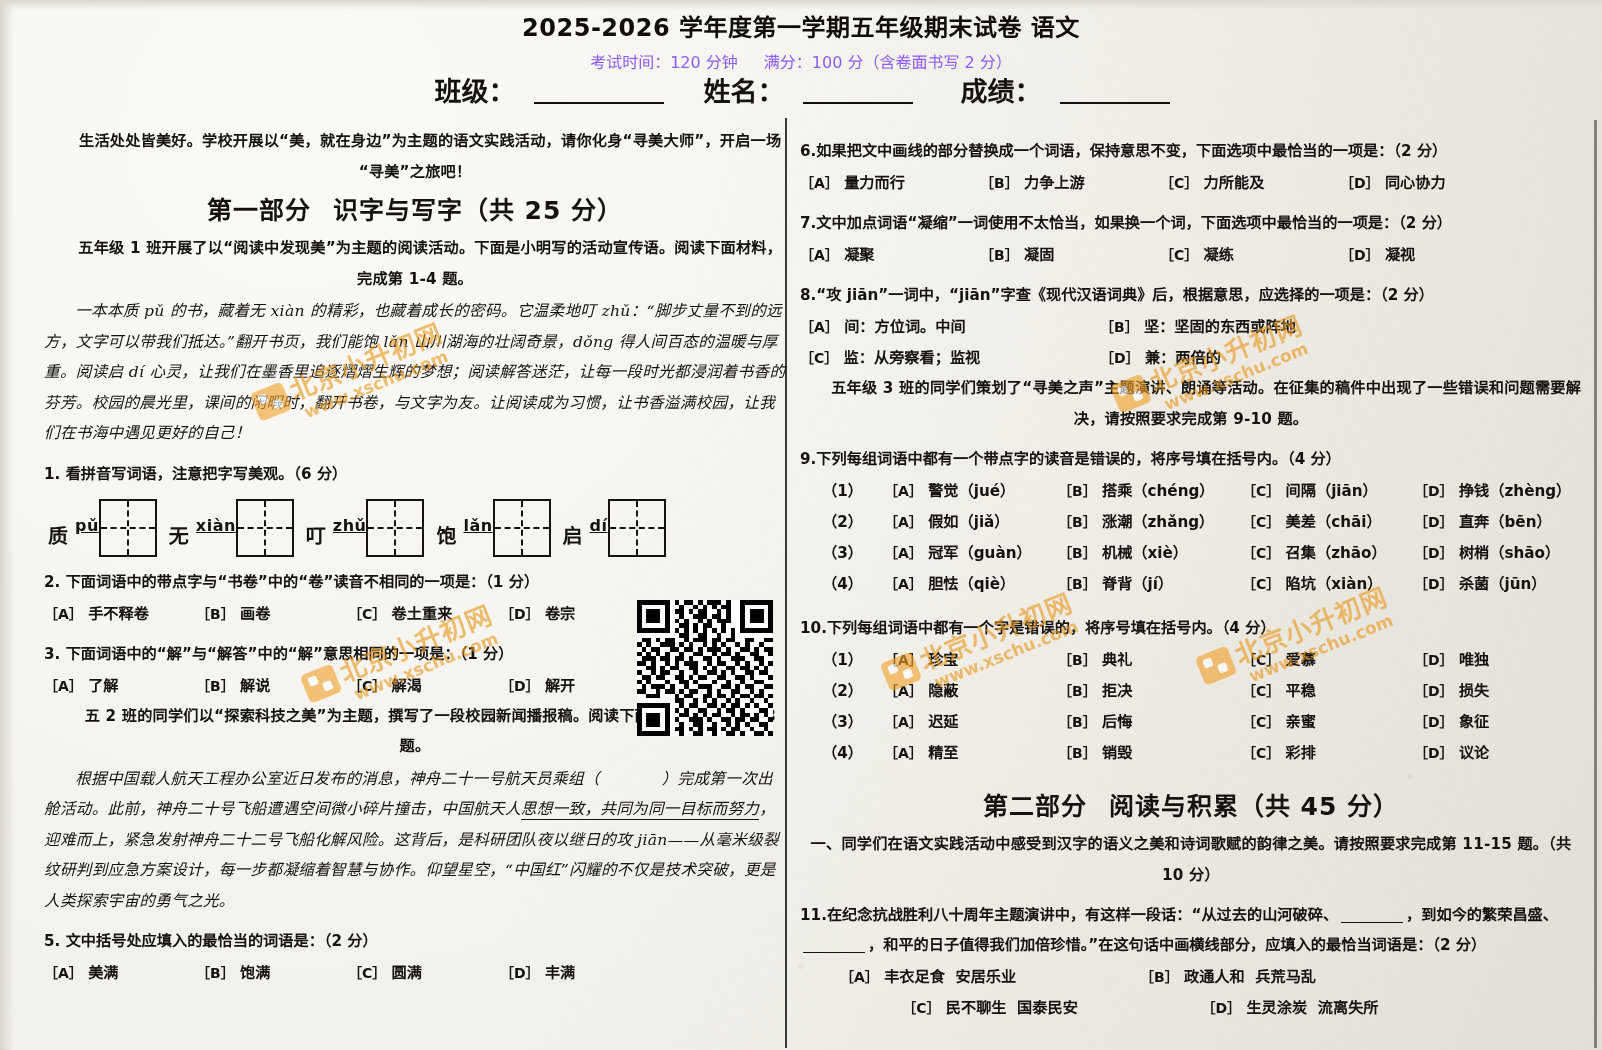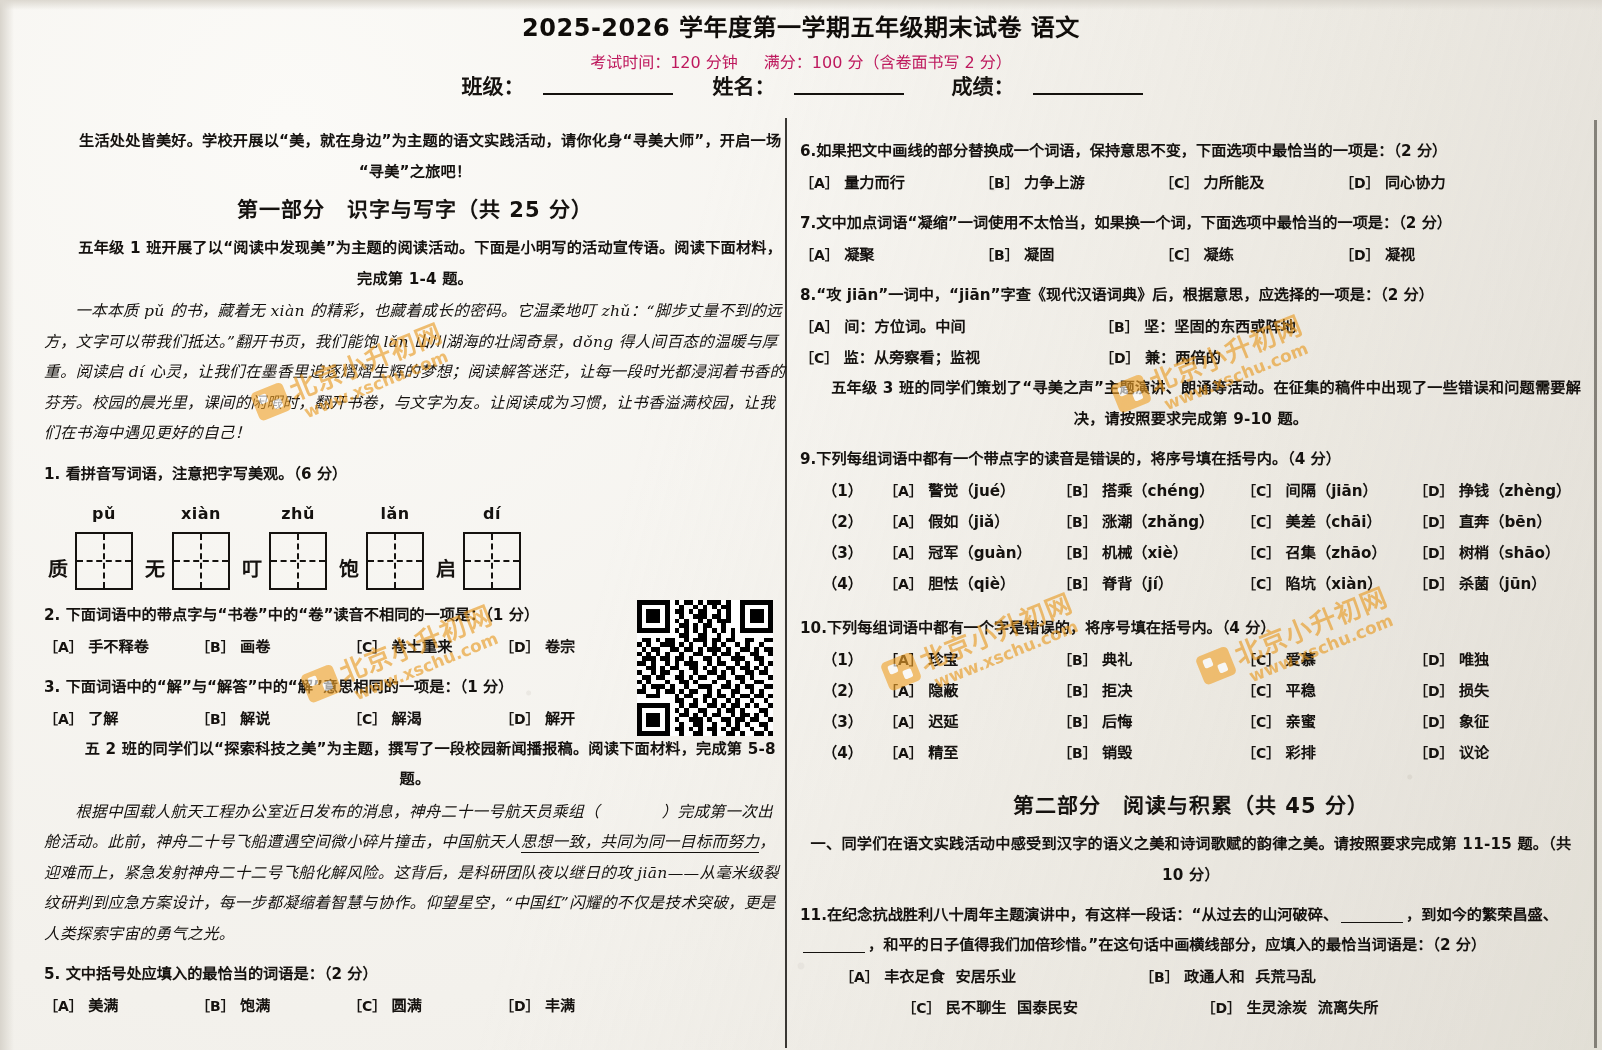--- a/index.html
+++ b/index.html
@@ -35,28 +35,28 @@
 
   
   .hdr{position:absolute;left:0;top:8px;width:1602px;text-align:center;}
   .hdr .t1{
     font-family:"DejaVu Sans","Liberation Sans",sans-serif;
     font-weight:bold;font-size:24px;letter-spacing:.5px;
     color:#100d0a;
   }
   .hdr .t2{
     font-family:"DejaVu Sans","Liberation Sans",sans-serif;
-    font-size:16px;margin-top:6px;color:#be185d;
+    font-size:16px;margin-top:6px;color:#8b5cf6;
   }
   .hdr .t2 .gap{display:inline-block;width:26px;}
   .fillrow{
     position:absolute;top:70px;left:0;width:1602px;
     display:flex;justify-content:center;align-items:flex-end;gap:12px;
     font-family:"DejaVu Sans","Liberation Sans",sans-serif;
-    font-weight:bold;font-size:21px;
+    font-weight:bold;font-size:27px;
   }
   .fillrow .lbl{padding:0 2px;}
   .fillrow .rule{
     display:inline-block;width:130px;border-bottom:2.5px solid #14110d;
     margin:0 26px 5px 4px;height:1px;
   }
   .fillrow .rule.short{width:110px;margin-right:34px;}
   .fillrow .rule.last{width:110px;margin-right:0;}
 
   
@@ -73,21 +73,21 @@
     font-family:"DejaVu Sans","Liberation Sans",sans-serif;
     font-size:15.2px;line-height:30.5px;letter-spacing:.2px;text-align:center;
   }
   .hand{
     font-family:"DejaVu Serif","Liberation Serif",serif;
     font-size:15.6px;line-height:30.5px;letter-spacing:.3px;
     font-style:italic;
   }
   b,.bold{font-weight:bold;}
   .sec-title{
-    text-align:center;font-weight:bold;font-size:21px;
+    text-align:center;font-weight:bold;font-size:25px;
     font-family:"DejaVu Sans","Liberation Sans",sans-serif;
     margin:9px 0 8px 0;letter-spacing:1px;
   }
   .sec-title .sp{display:inline-block;width:22px;}
   .q{
     font-family:"DejaVu Sans","Liberation Sans",sans-serif;
     font-size:15.2px;line-height:30px;margin-top:10px;font-weight:bold;
   }
   .opts{
     font-family:"DejaVu Sans","Liberation Sans",sans-serif;
@@ -99,21 +99,21 @@
   .o2 > span{width:300px;}
   .tag{font-family:"DejaVu Sans","Liberation Sans",sans-serif;font-size:14px;}
   .ul{border-bottom:1.6px solid #15120f;padding-bottom:1px;}
   .blank{display:inline-block;width:62px;border-bottom:1.8px solid #15120f;
     margin:0 3px;vertical-align:-3px;height:1px;}
   .paren{display:inline-block;min-width:62px;text-align:center;}
 
   
   .tzg-row{display:flex;align-items:flex-end;margin:10px 0 6px 4px;}
   .tzg-cell{display:flex;align-items:flex-end;margin-right:12px;}
-  .tzg-wrap{display:flex;flex-direction:column;align-items:center;}
+  .tzg-wrap{display:flex;flex-direction:row;align-items:center;text-decoration:underline;}
   .pinyin{
     font-family:"DejaVu Sans","Liberation Sans",sans-serif;
     font-size:16px;font-weight:bold;margin-bottom:4px;letter-spacing:.5px;
   }
   .tzg{
     width:54px;height:54px;border:2px solid #15120f;position:relative;background:transparent;
   }
   .tzg::before{
     content:"";position:absolute;left:50%;top:0;bottom:0;width:0;
     border-left:2px dashed #15120f;transform:translateX(-1px);

